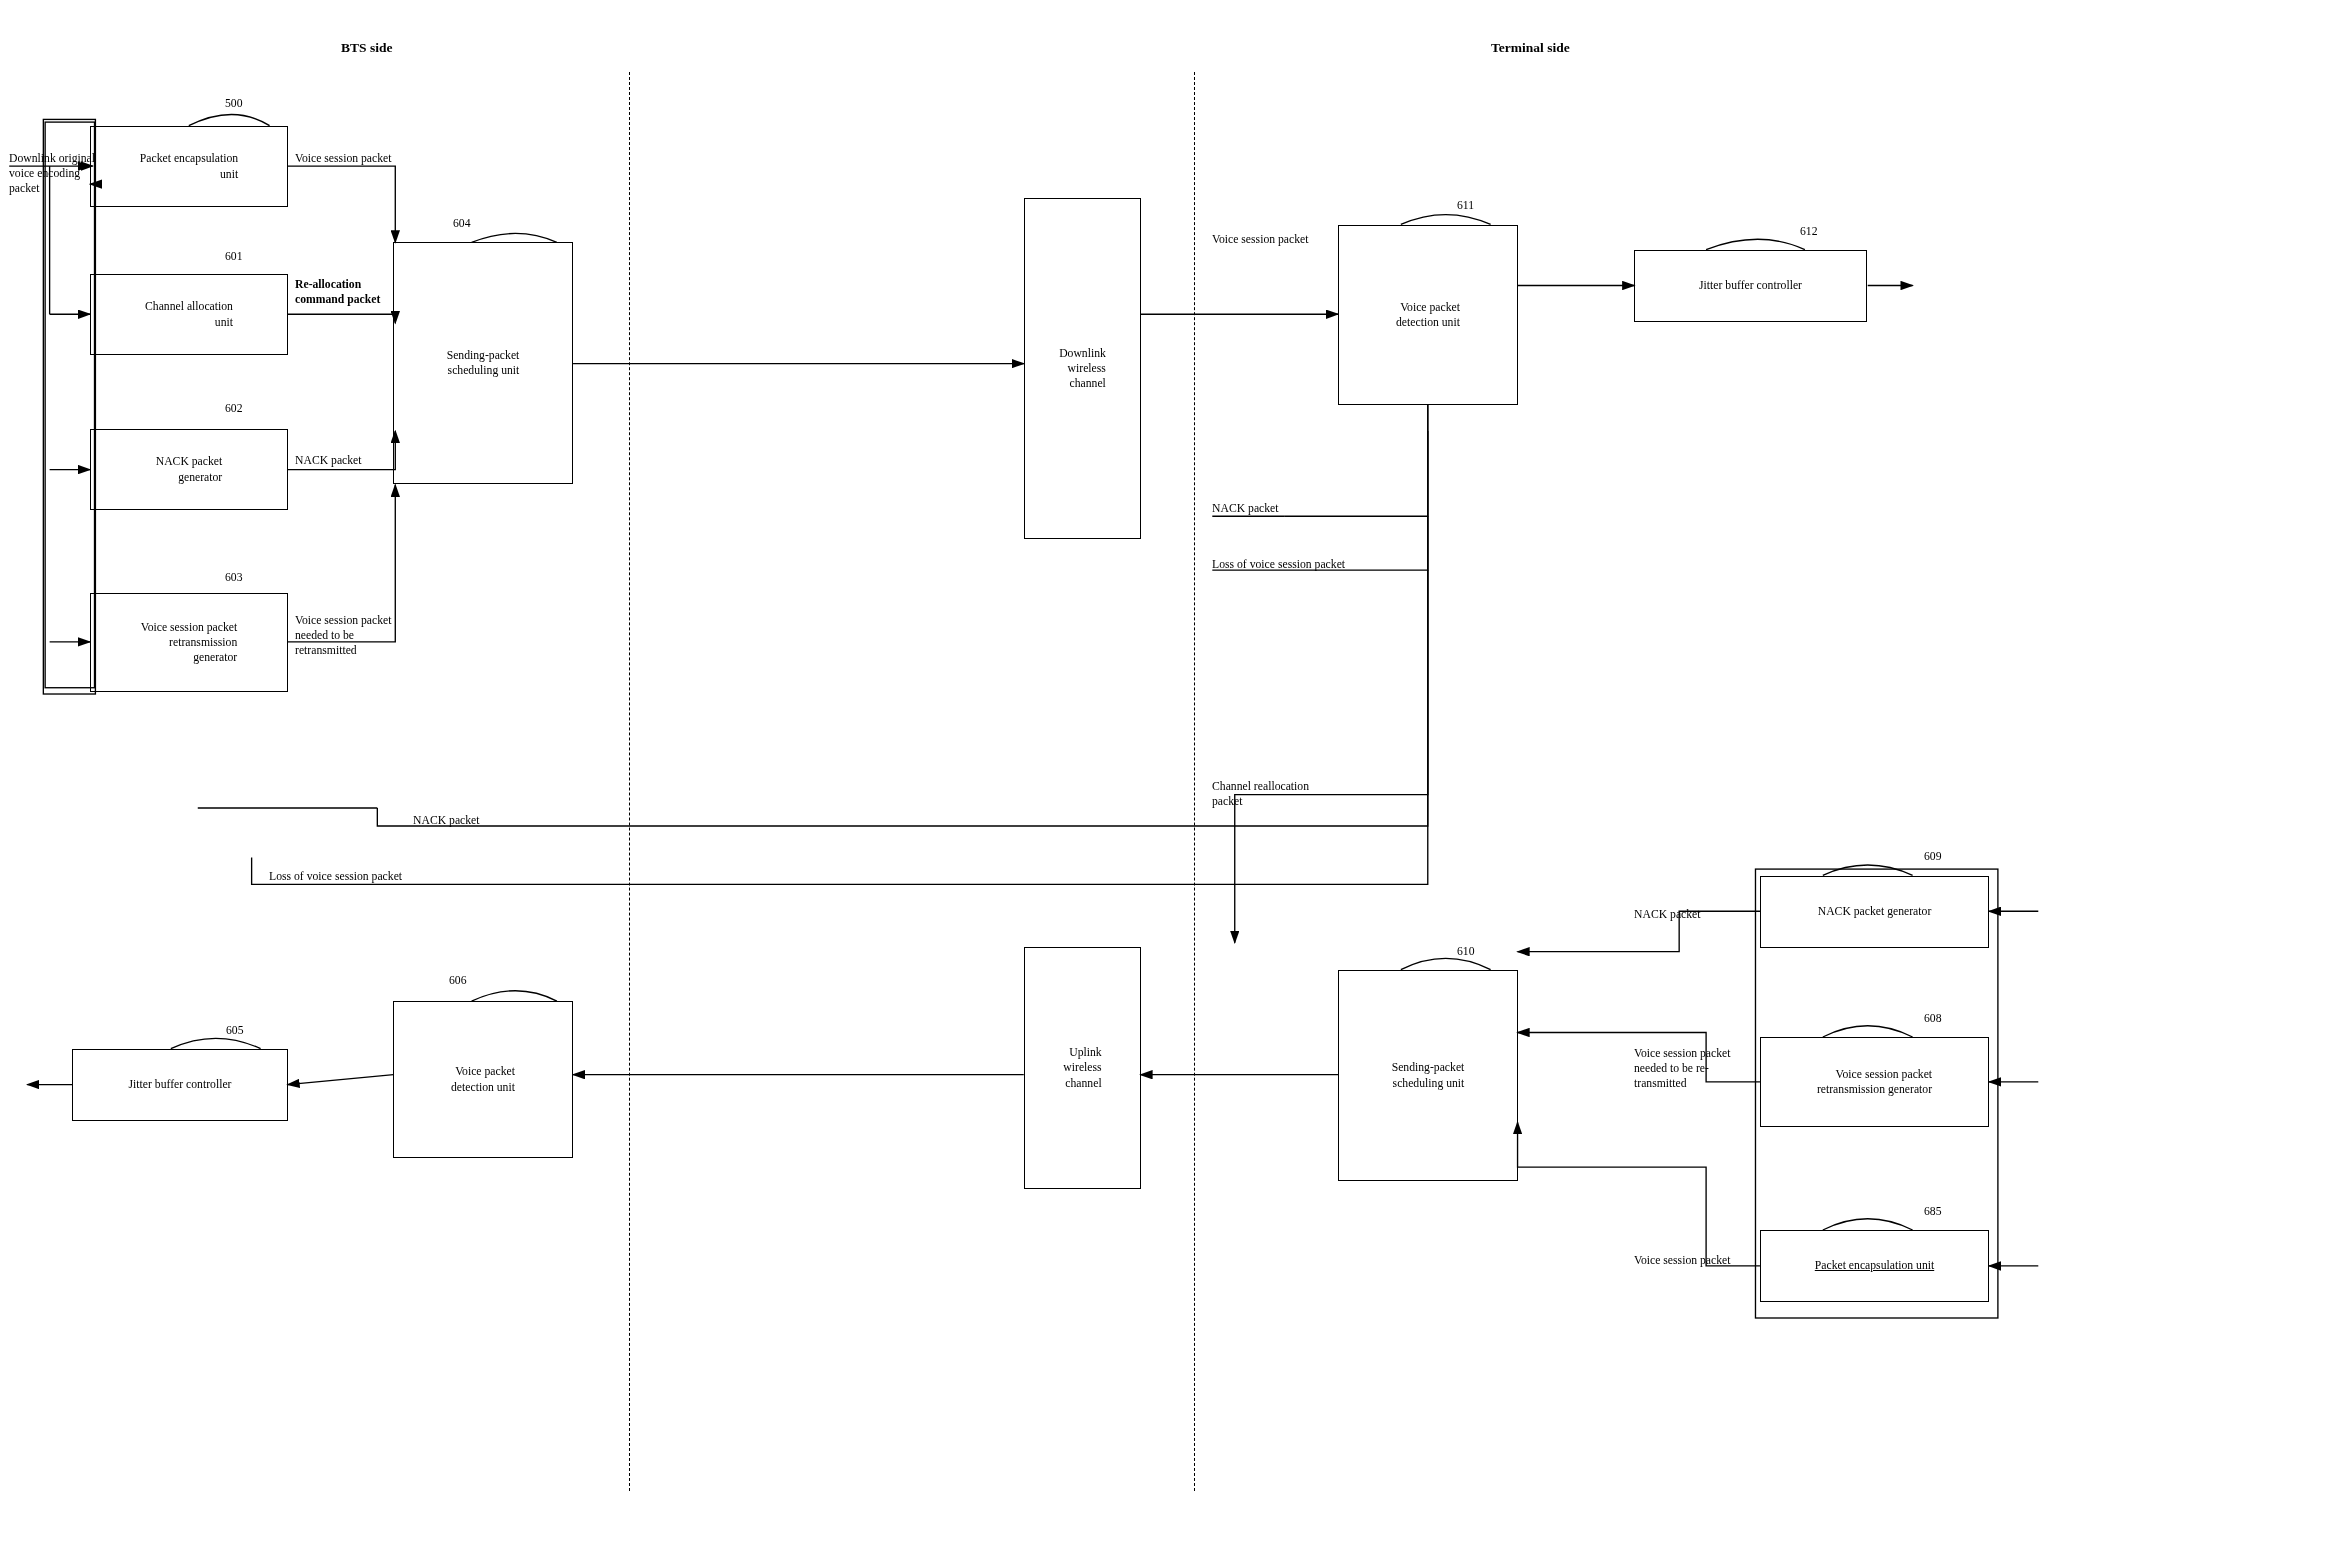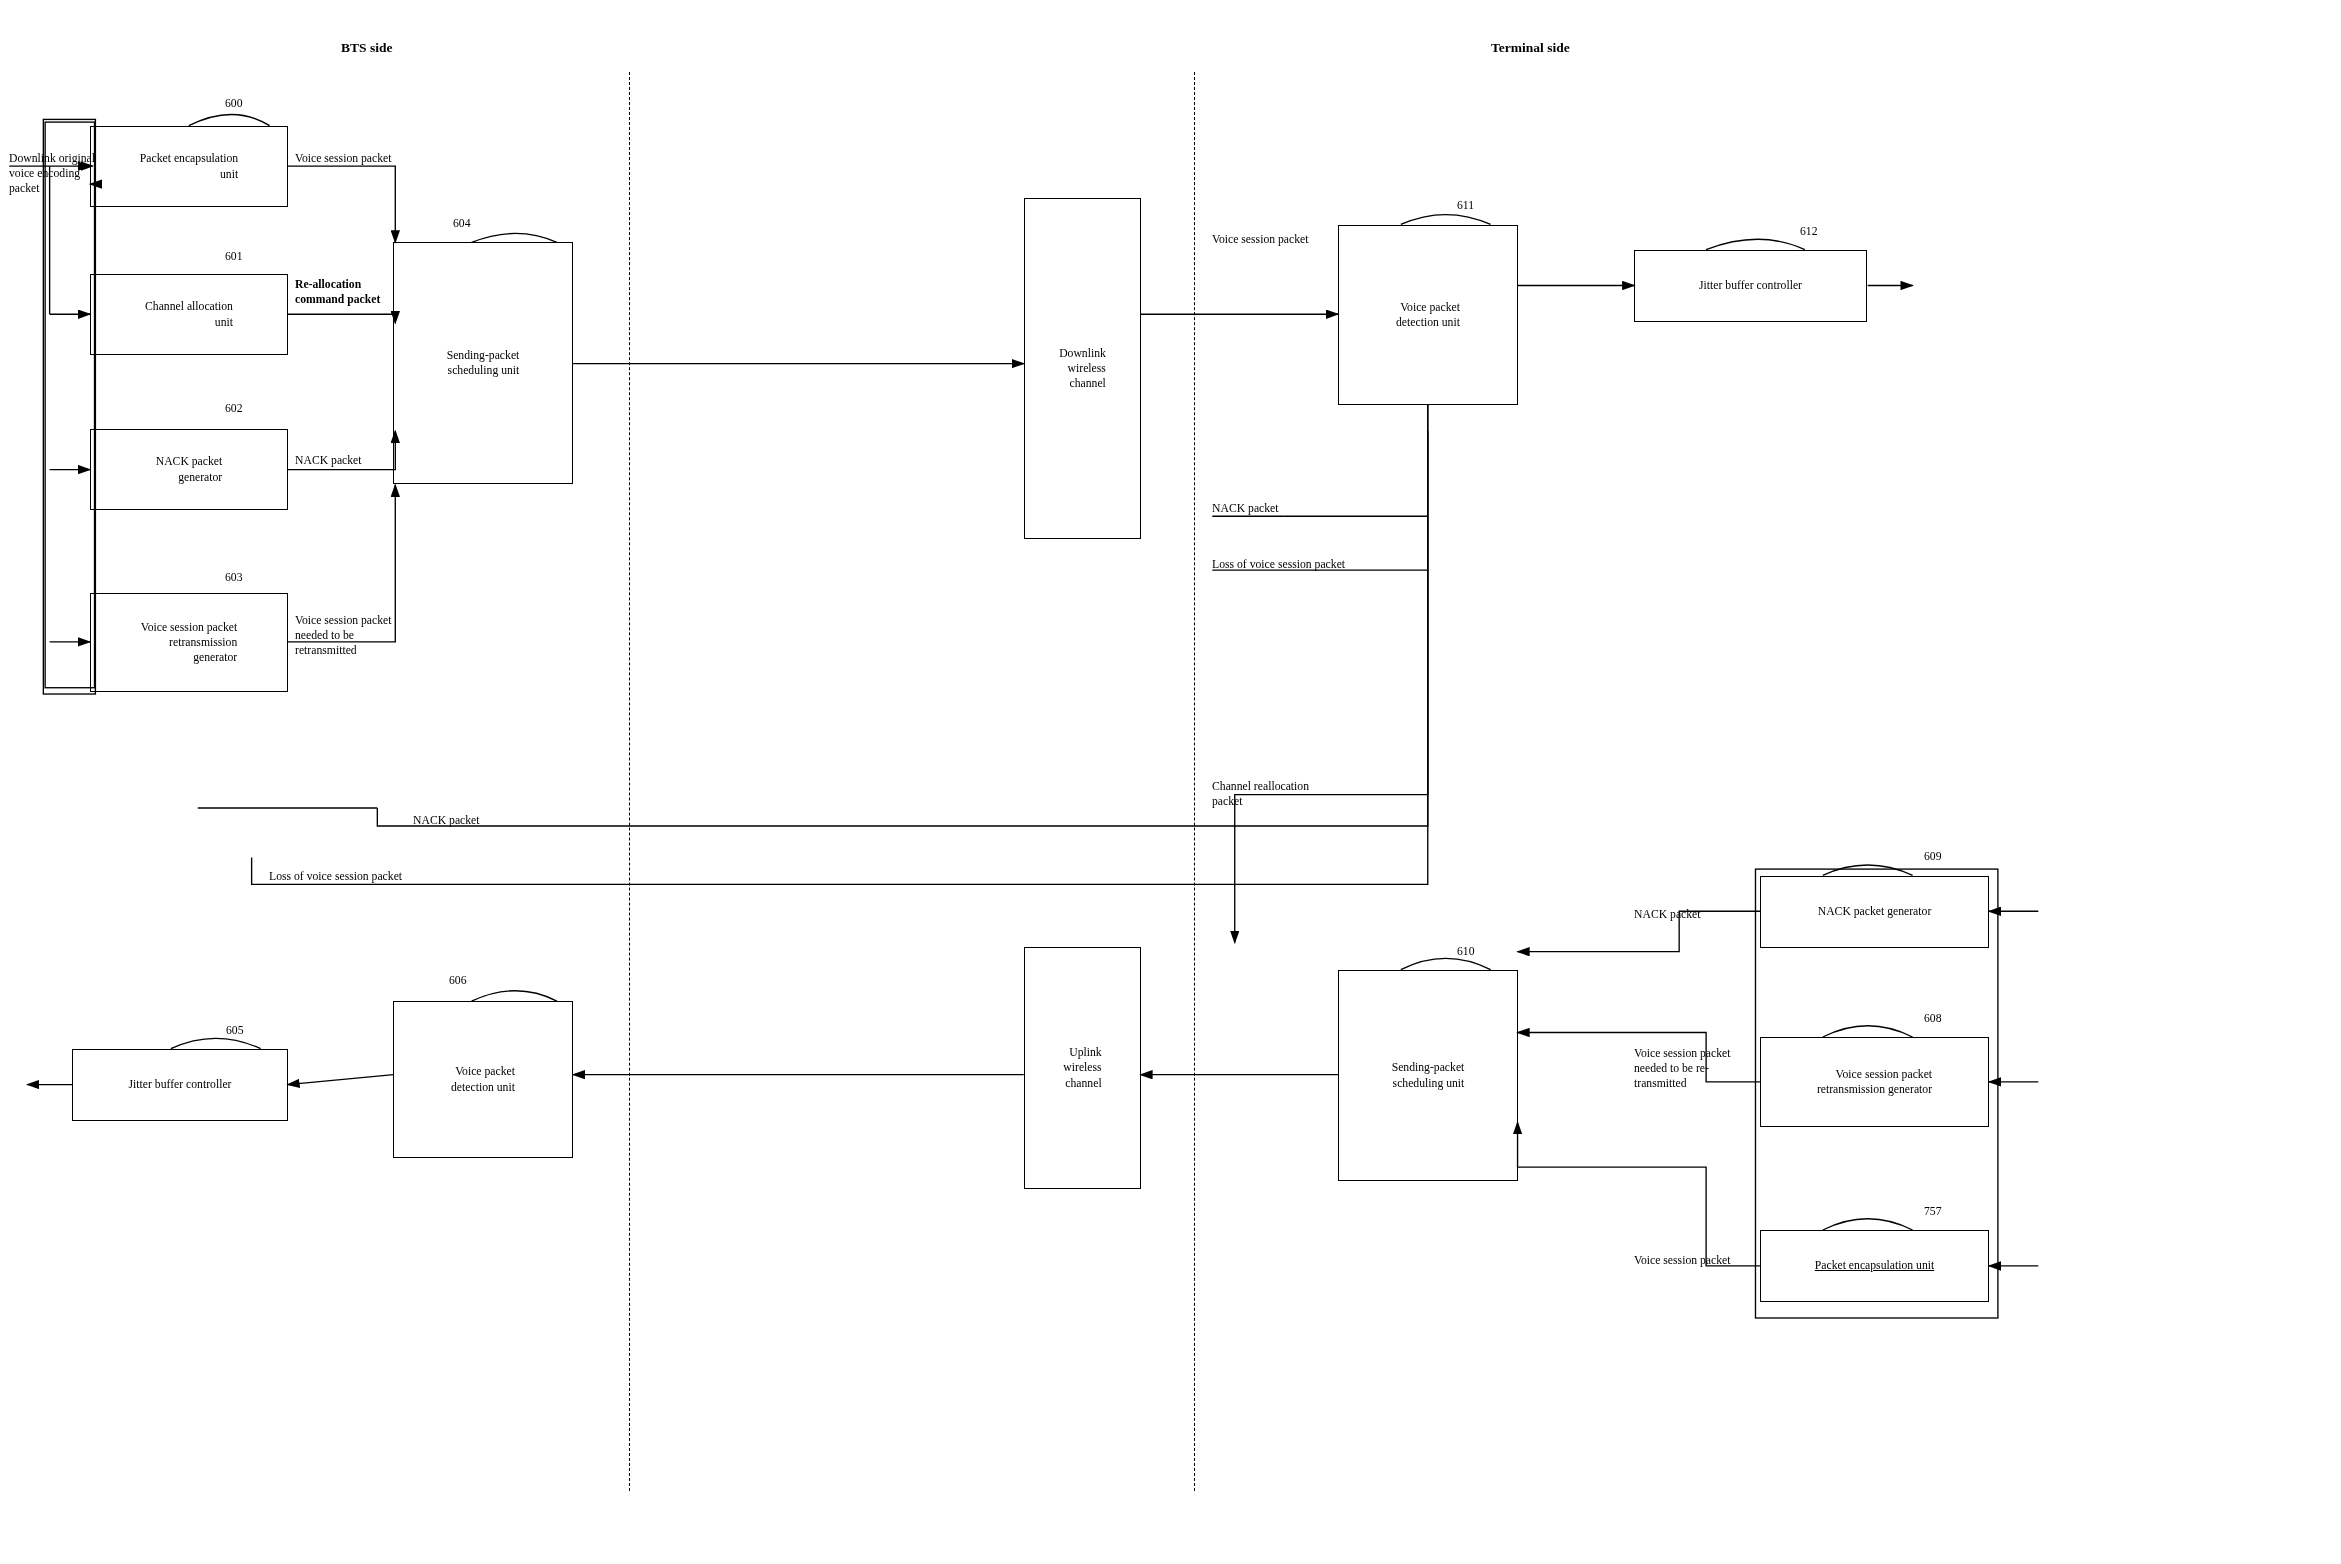--- a/index.html
+++ b/index.html
@@ -67,21 +67,21 @@
 
 <div class="diagram-container">
 
   <div class="section-title" style="left:341px; top:40px;">BTS side</div>
   <div class="section-title" style="left:1491px; top:40px;">Terminal side</div>
 
   <div class="dashed-line" style="left:629px;"></div>
   <div class="dashed-line" style="left:1194px;"></div>
 
   <div class="box" style="left:90px; top:126px; width:198px; height:81px;">Packet encapsulation<br>unit</div>
-  <div class="ref-num" style="left:225px; top:97px;">600</div>
+  <div class="ref-num" style="left:225px; top:97px;">500</div>
 
   <div class="box" style="left:90px; top:274px; width:198px; height:81px;">Channel allocation<br>unit</div>
   <div class="ref-num" style="left:225px; top:250px;">601</div>
 
   <div class="box" style="left:90px; top:429px; width:198px; height:81px;">NACK packet<br>generator</div>
   <div class="ref-num" style="left:225px; top:402px;">602</div>
 
   <div class="box" style="left:90px; top:593px; width:198px; height:99px;">Voice session packet<br>retransmission<br>generator</div>
   <div class="ref-num" style="left:225px; top:571px;">603</div>
 
@@ -107,21 +107,21 @@
   <div class="box" style="left:1338px; top:970px; width:180px; height:211px;">Sending-packet<br>scheduling unit</div>
   <div class="ref-num" style="left:1457px; top:945px;">610</div>
 
   <div class="box" style="left:1760px; top:876px; width:229px; height:72px;">NACK packet generator</div>
   <div class="ref-num" style="left:1924px; top:850px;">609</div>
 
   <div class="box" style="left:1760px; top:1037px; width:229px; height:90px;">Voice session packet<br>retransmission generator</div>
   <div class="ref-num" style="left:1924px; top:1012px;">608</div>
 
   <div class="box" style="left:1760px; top:1230px; width:229px; height:72px;text-decoration:underline;">Packet encapsulation unit</div>
-  <div class="ref-num" style="left:1924px; top:1205px;">757</div>
+  <div class="ref-num" style="left:1924px; top:1205px;">685</div>
 
   <div class="label" style="left:9px; top:151px; white-space:normal; width:90px;">Downlink original voice encoding packet</div>
 
   <div class="label" style="left:295px; top:151px;">Voice session packet</div>
 
   <div class="label" style="left:295px; top:277px; white-space:normal; width:99px;font-weight:bold;">Re-allocation command packet</div>
 
   <div class="label" style="left:295px; top:453px;">NACK packet</div>
 
   <div class="label" style="left:295px; top:613px; white-space:normal; width:103px;">Voice session packet needed to be retransmitted</div>

